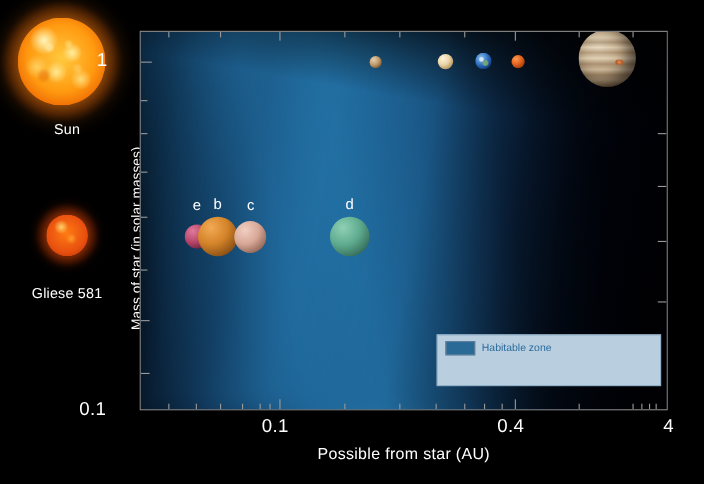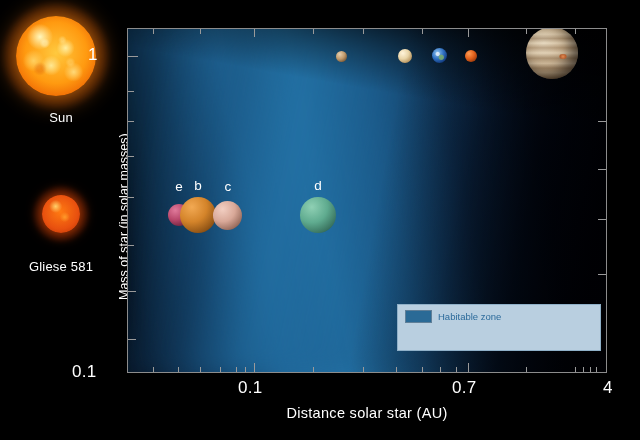--- a/index.html
+++ b/index.html
@@ -312,18 +312,18 @@
 
     <div class="legend" style="left:269px; top:275px;">
       <div class="lg-row">
         <div class="lg-sw hz"></div>
         <div class="lg-t1">Habitable zone</div>
       </div>
     </div>
   </div>
 
   <div class="axis-num" style="left:238px; top:378px;">0.1</div>
-  <div class="axis-num" style="left:452px; top:378px;">0.7</div>
+  <div class="axis-num" style="left:452px; top:378px;">0.4</div>
   <div class="axis-num" style="left:603px; top:378px;">4</div>
 
-  <div class="xlabel">Distance solar star (AU)</div>
+  <div class="xlabel">Possible from star (AU)</div>
 
 </div>
 
 </body></html>

